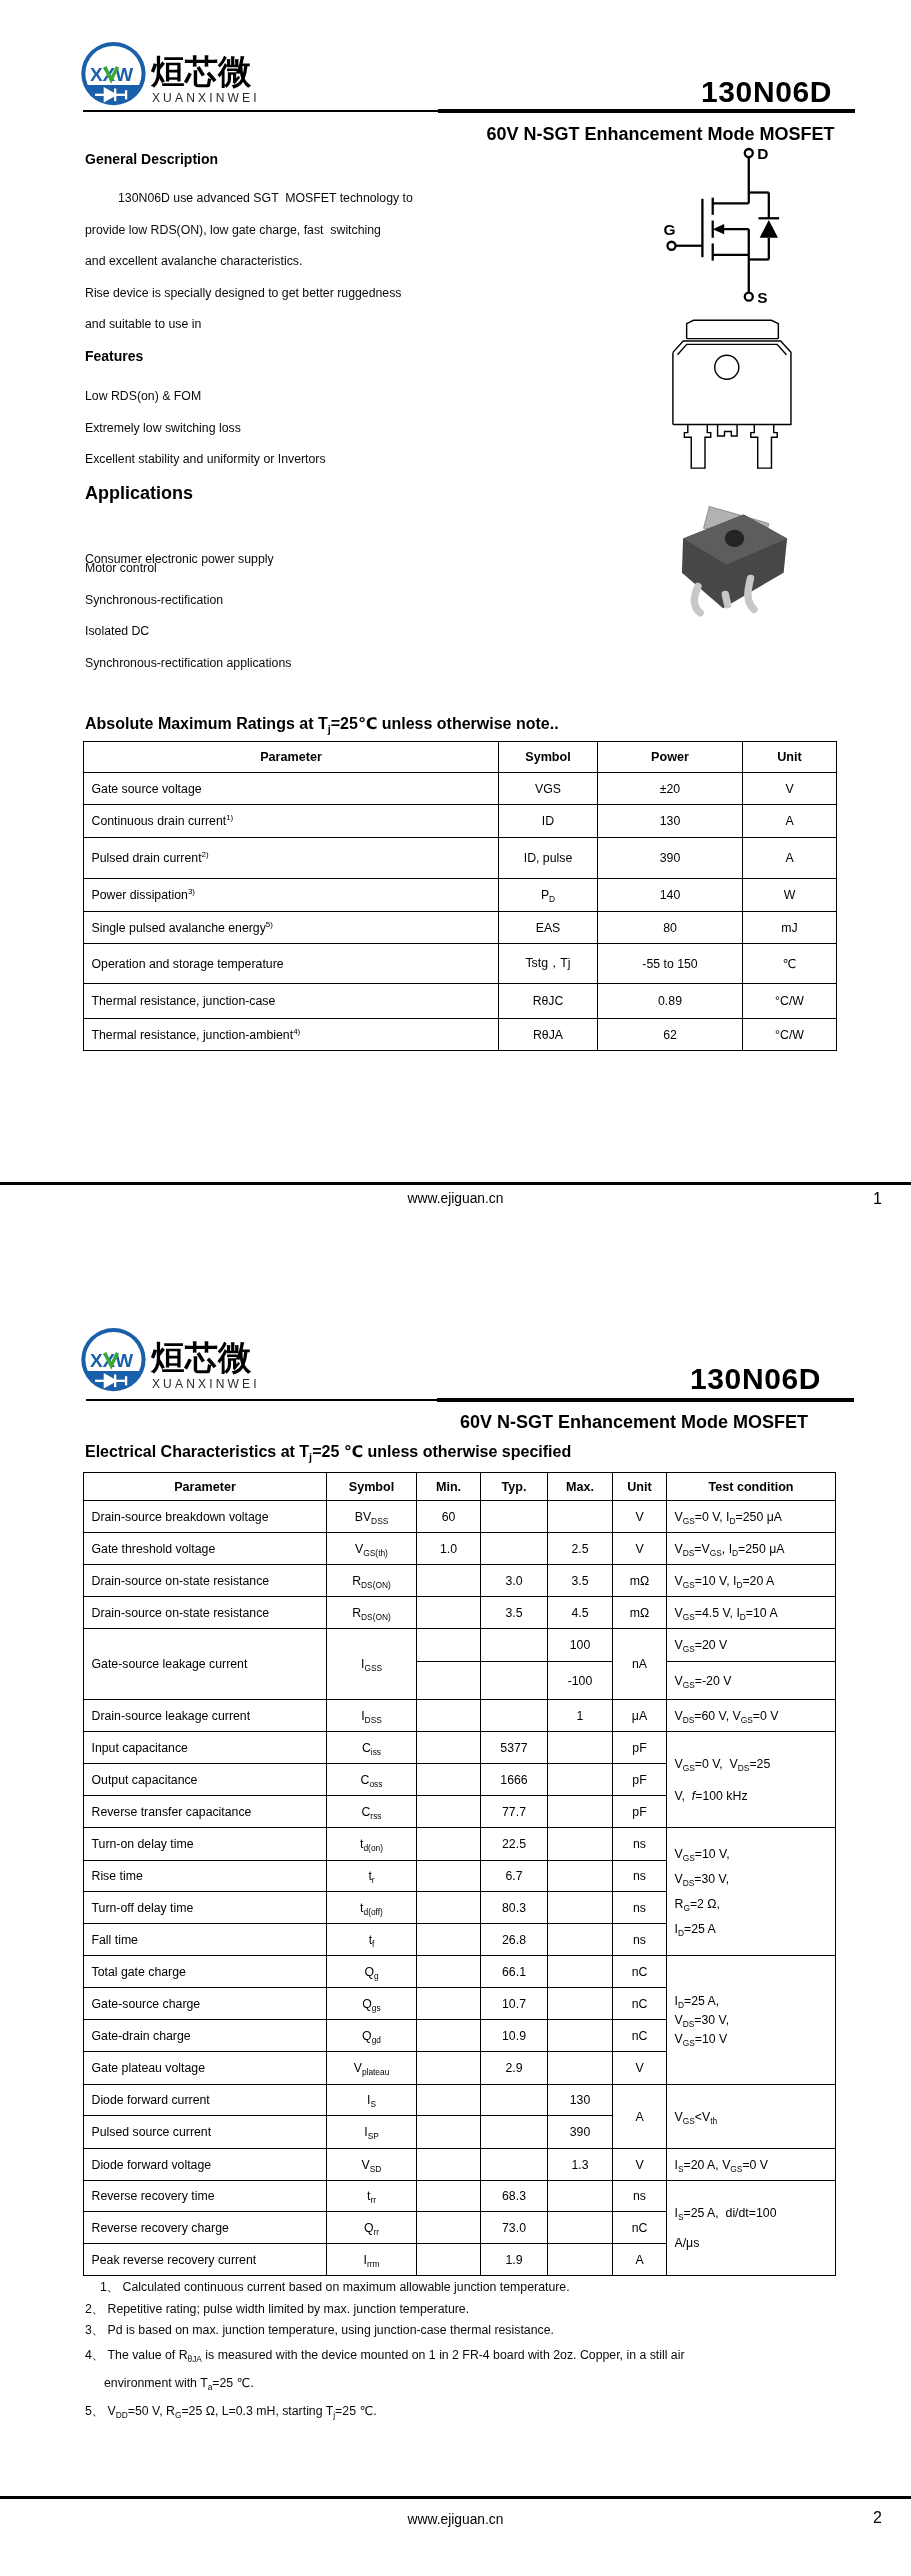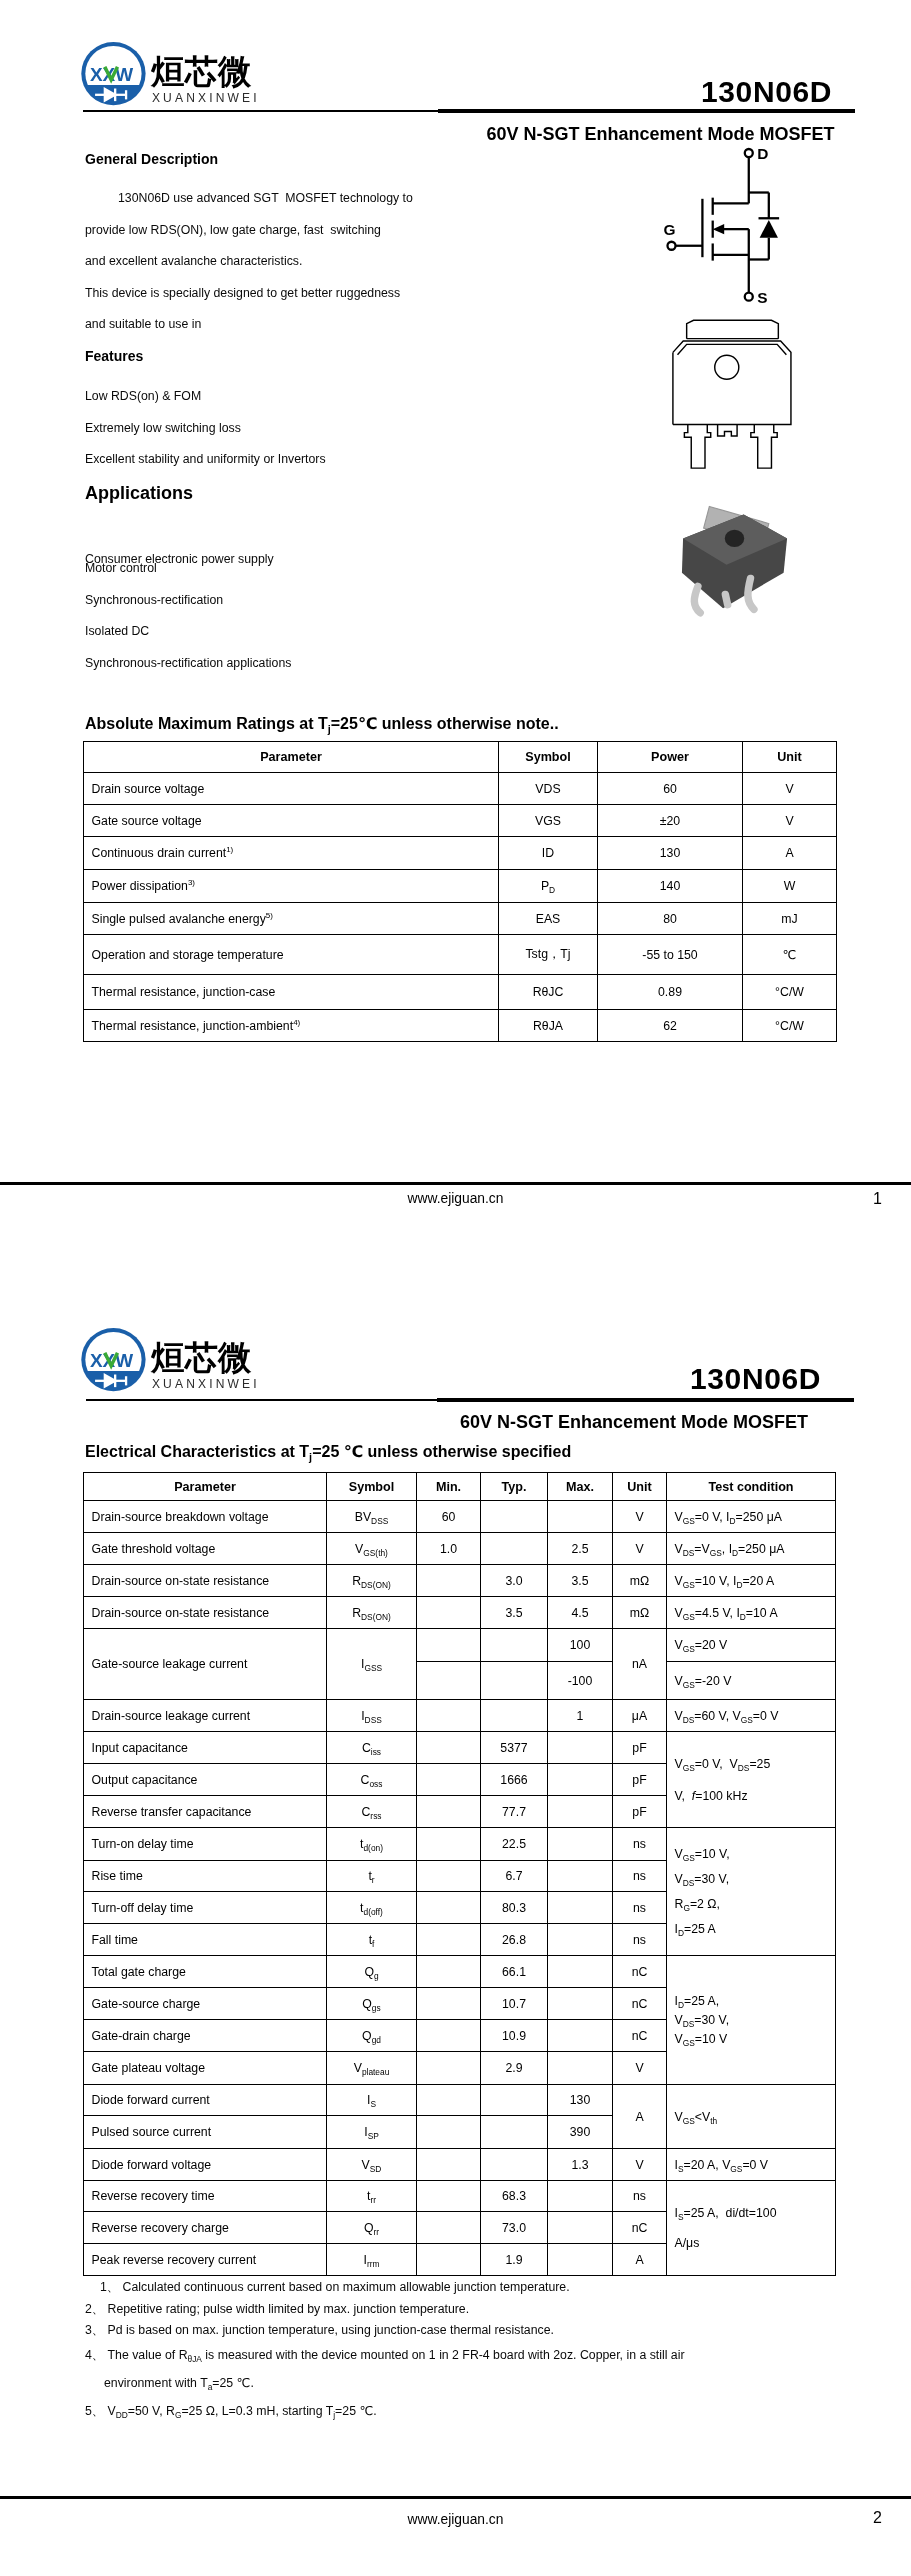--- a/index.html
+++ b/index.html
@@ -63,21 +63,21 @@
 
   <div class="rule" style="left:83px;top:110px;width:355px;height:2.3px"></div>
   <div class="rule" style="left:438px;top:109px;width:417px;height:4px"></div>
 
   <div class="abs subtitle" style="left:482px;top:124px;width:357px">60V N-SGT Enhancement Mode MOSFET</div>
 
   <div class="abs h1" style="left:85px;top:151px">General Description</div>
   <div class="abs line indent" style="left:85px;top:191px">130N06D use advanced SGT  MOSFET technology to</div>
   <div class="abs line" style="left:85px;top:223px">provide low RDS(ON), low gate charge, fast  switching</div>
   <div class="abs line" style="left:85px;top:254px">and excellent avalanche characteristics.</div>
-  <div class="abs line" style="left:85px;top:286px">This device is specially designed to get better ruggedness</div>
+  <div class="abs line" style="left:85px;top:286px">Rise device is specially designed to get better ruggedness</div>
   <div class="abs line" style="left:85px;top:317px">and suitable to use in</div>
 
   <div class="abs h1" style="left:85px;top:348px">Features</div>
   <div class="abs line" style="left:85px;top:389px">Low RDS(on) &amp; FOM</div>
   <div class="abs line" style="left:85px;top:421px">Extremely low switching loss</div>
   <div class="abs line" style="left:85px;top:452px">Excellent stability and uniformity or Invertors</div>
 
   <div class="abs h1" style="left:85px;top:483px;font-size:18px">Applications</div>
   <div class="abs line" style="left:85px;top:552px">Consumer electronic power supply</div>
   <div class="abs line" style="left:85px;top:561px">Motor control</div>
@@ -150,35 +150,35 @@
         <col style="width:94px">
       </colgroup>
     <tbody>
         <tr style="height:31px">
       <th>Parameter</th>
           <th>Symbol</th>
       <th>Power</th>
           <th>Unit</th>
     </tr>
     <tr style="height:32px">
-          <td class="t-l">Drain source voltage</td>
-          <td>VDS</td>
-          <td>60</td>
-          <td>V</td>
-        </tr>
-    <tr style="height:32px">
           <td class="t-l">Gate source voltage</td>
           <td>VGS</td>
           <td>±20</td>
           <td>V</td>
         </tr>
     <tr style="height:33px">
           <td class="t-l">Continuous drain current<sup>1)</sup></td>
           <td>ID</td>
           <td>130</td>
+          <td>A</td>
+        </tr>
+    <tr style="height:41px">
+          <td class="t-l">Pulsed drain current<sup>2)</sup></td>
+          <td>ID, pulse</td>
+          <td>390</td>
           <td>A</td>
         </tr>
     <tr style="height:33px">
           <td class="t-l">Power dissipation<sup>3)</sup></td>
           <td>P<sub>D</sub></td>
           <td>140</td>
           <td>W</td>
         </tr>
     <tr style="height:32px">
           <td class="t-l">Single pulsed avalanche energy<sup>5)</sup></td>

